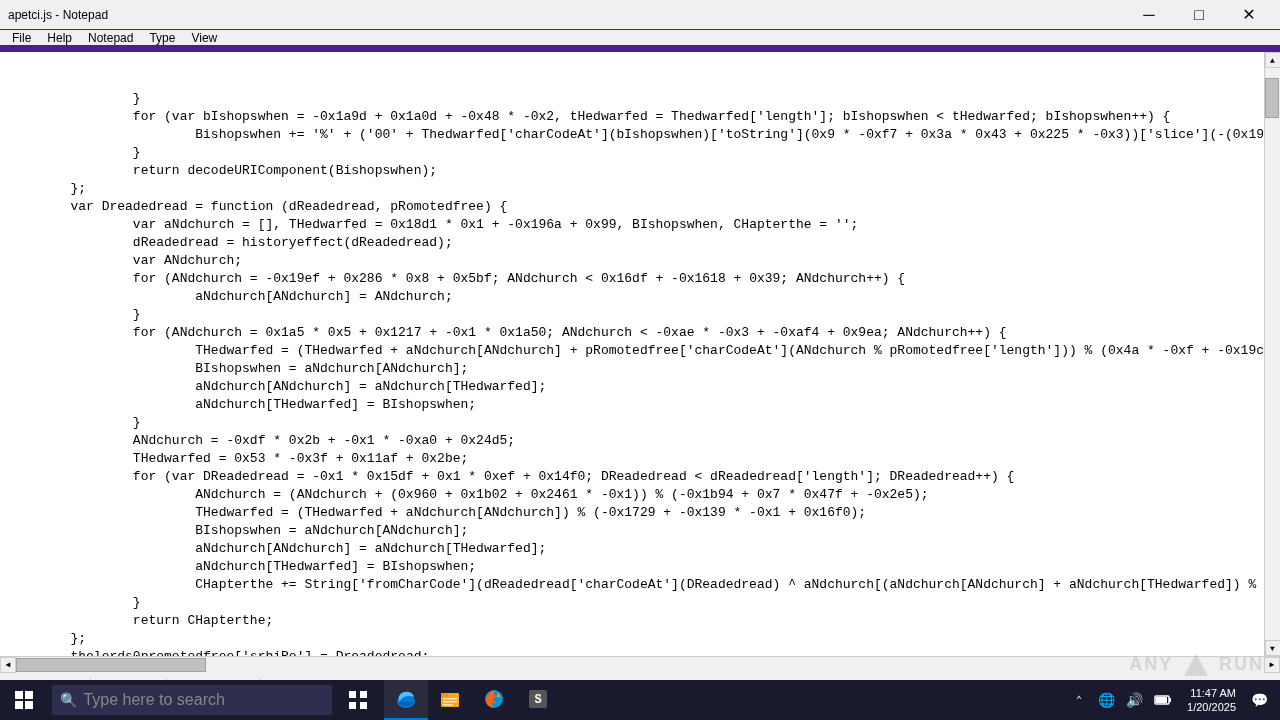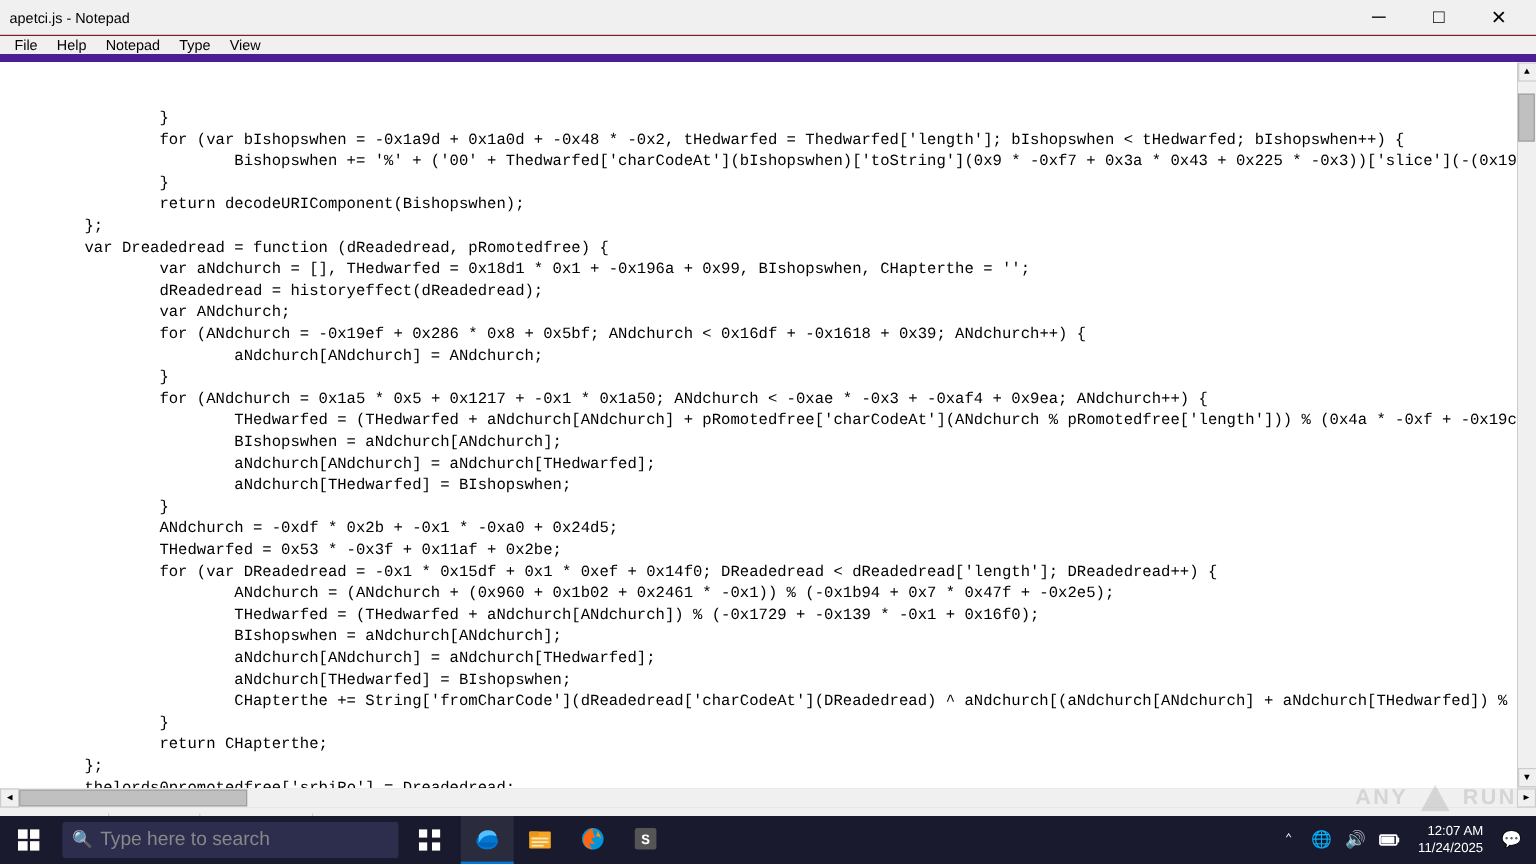--- a/index.html
+++ b/index.html
@@ -439,18 +439,18 @@
     <div class="tray-icon" style="font-size:14px;">🌐</div>
     <div class="tray-icon" style="font-size:14px;">🔊</div>
     <div class="tray-icon">
       <svg width="18" height="18" viewBox="0 0 18 18">
         <rect x="1" y="5" width="14" height="8" rx="1" stroke="white" fill="none" stroke-width="1.5"></rect>
         <rect x="15" y="7" width="2" height="4" rx="0.5" fill="white"></rect>
         <rect x="2" y="6" width="11" height="6" rx="0.5" fill="white"></rect>
       </svg>
     </div>
     <div id="clock">
-      <div>12:07 AM</div>
-      <div>11/24/2025</div>
+      <div>11:47 AM</div>
+      <div>1/20/2025</div>
     </div>
     <div class="tray-icon" style="font-size:14px;">💬</div>
   </div>
 </div>
 
 </body></html>

